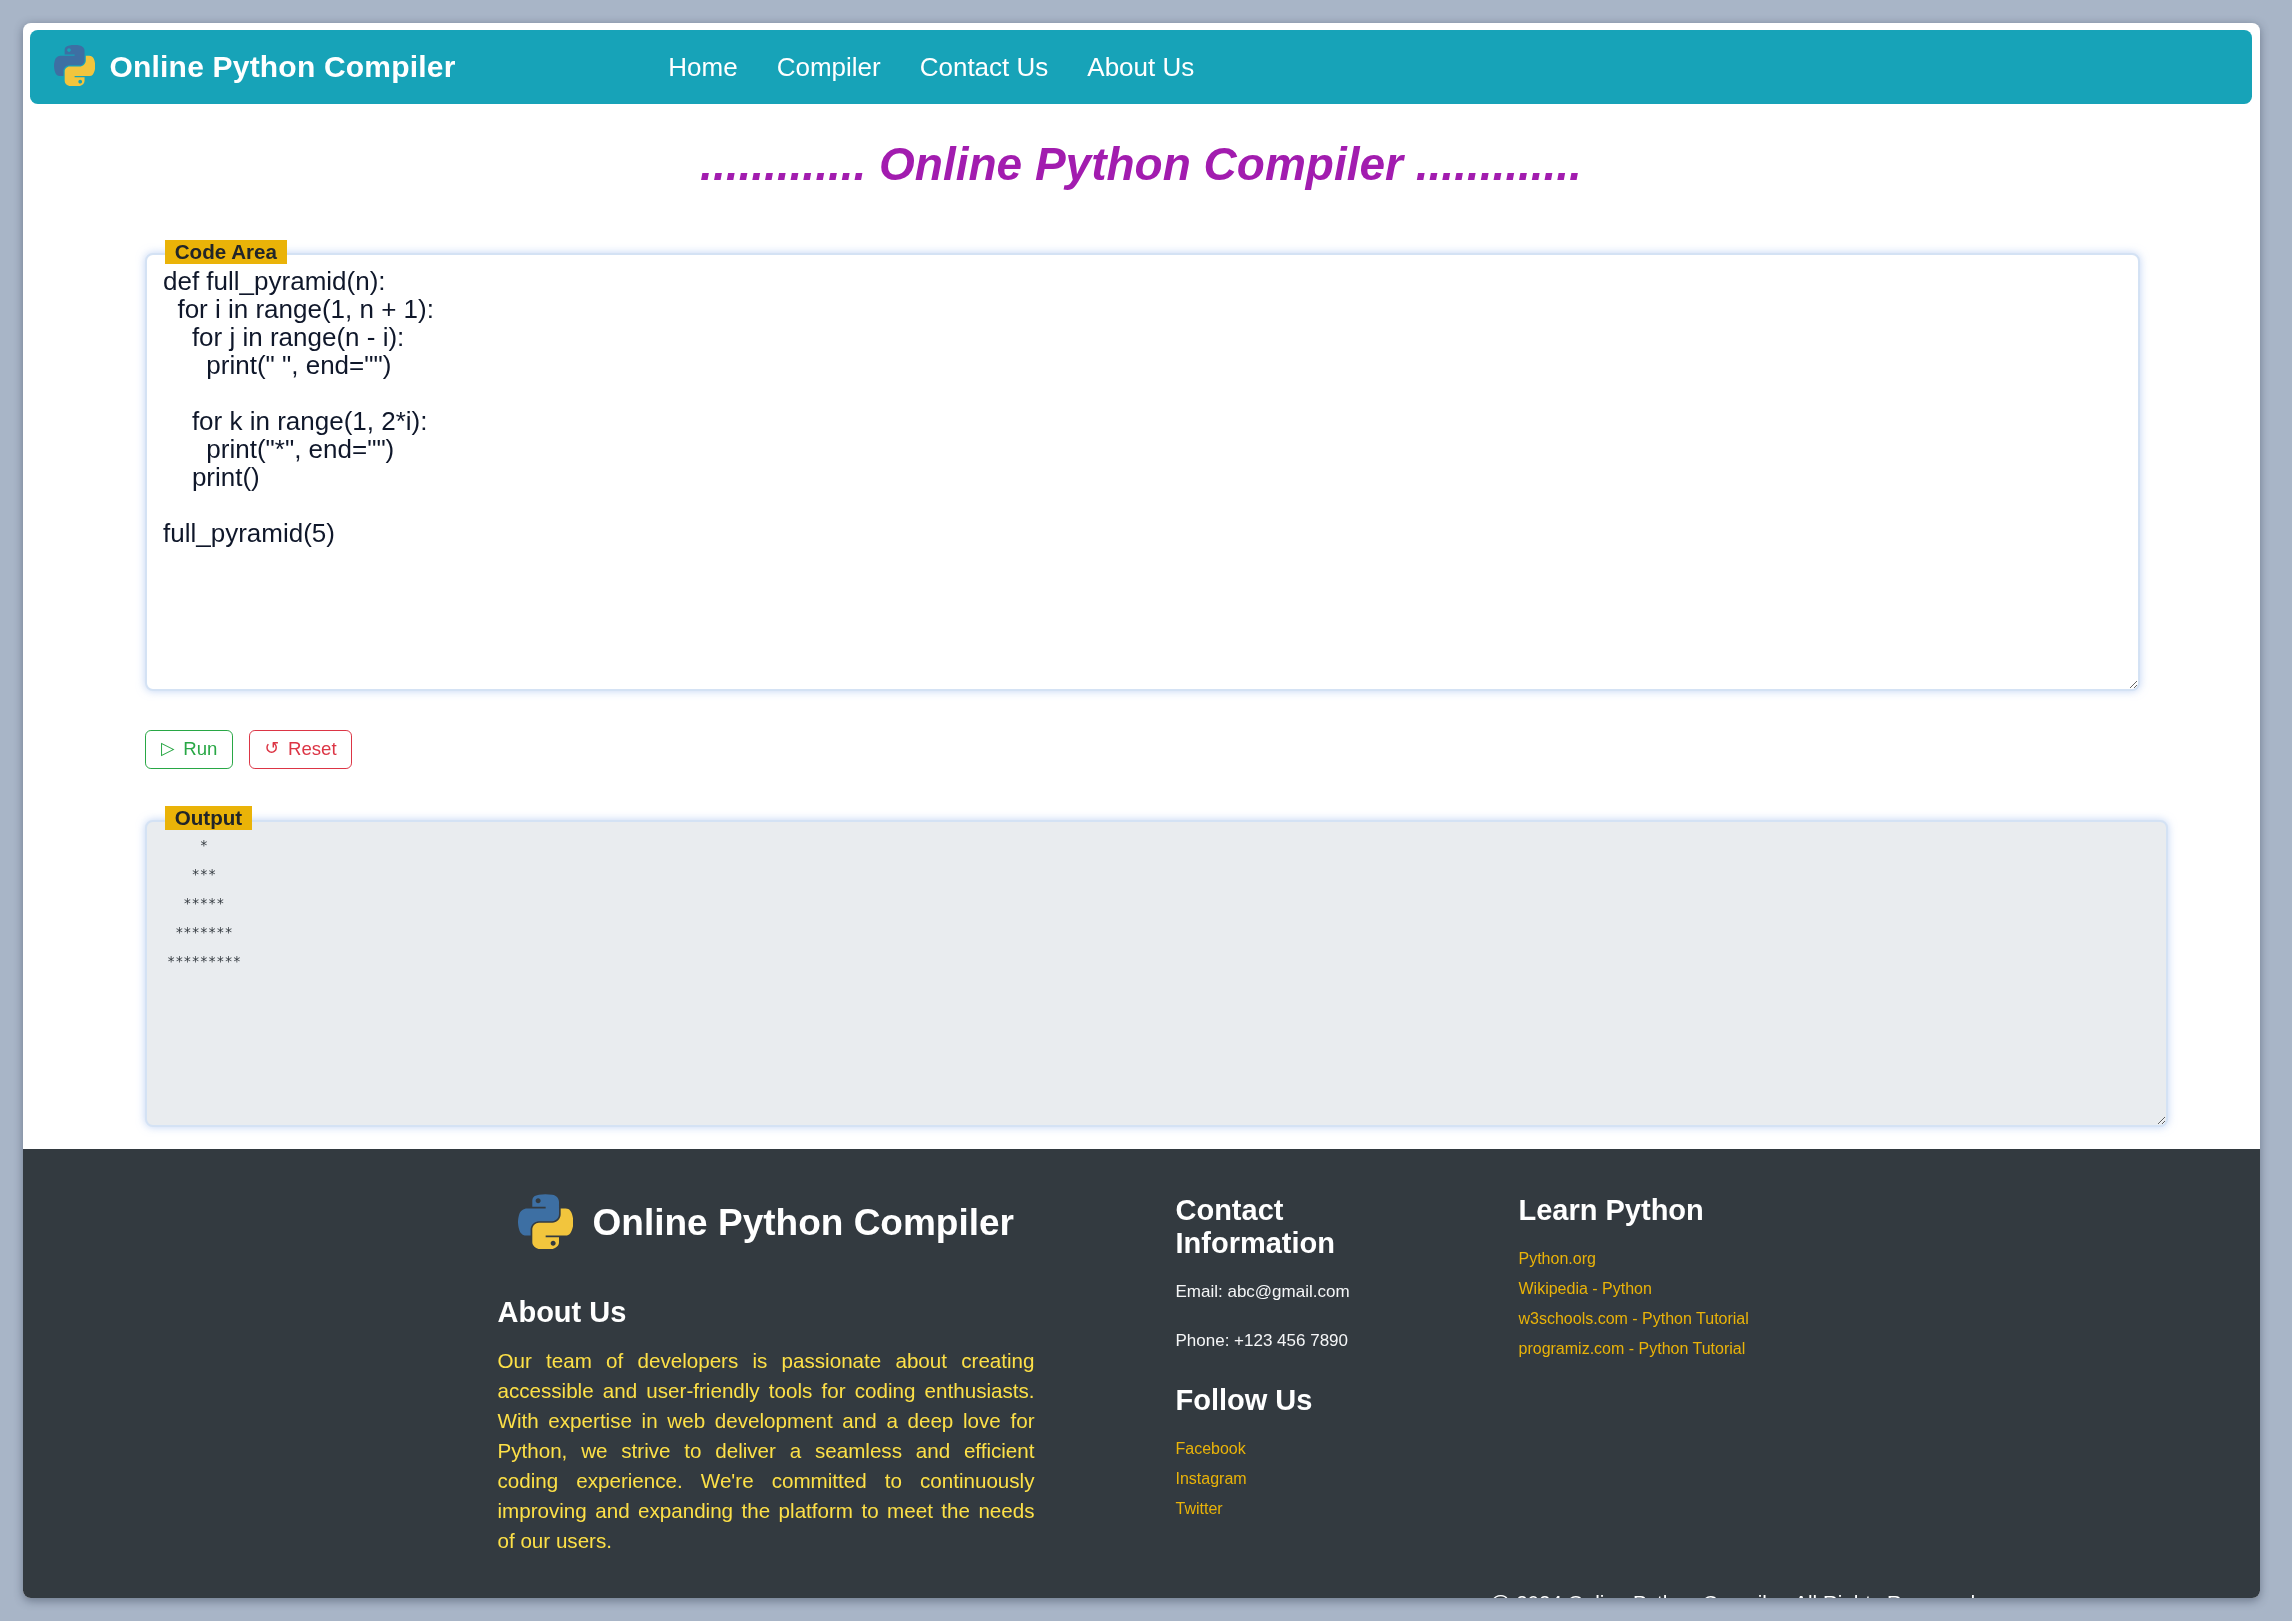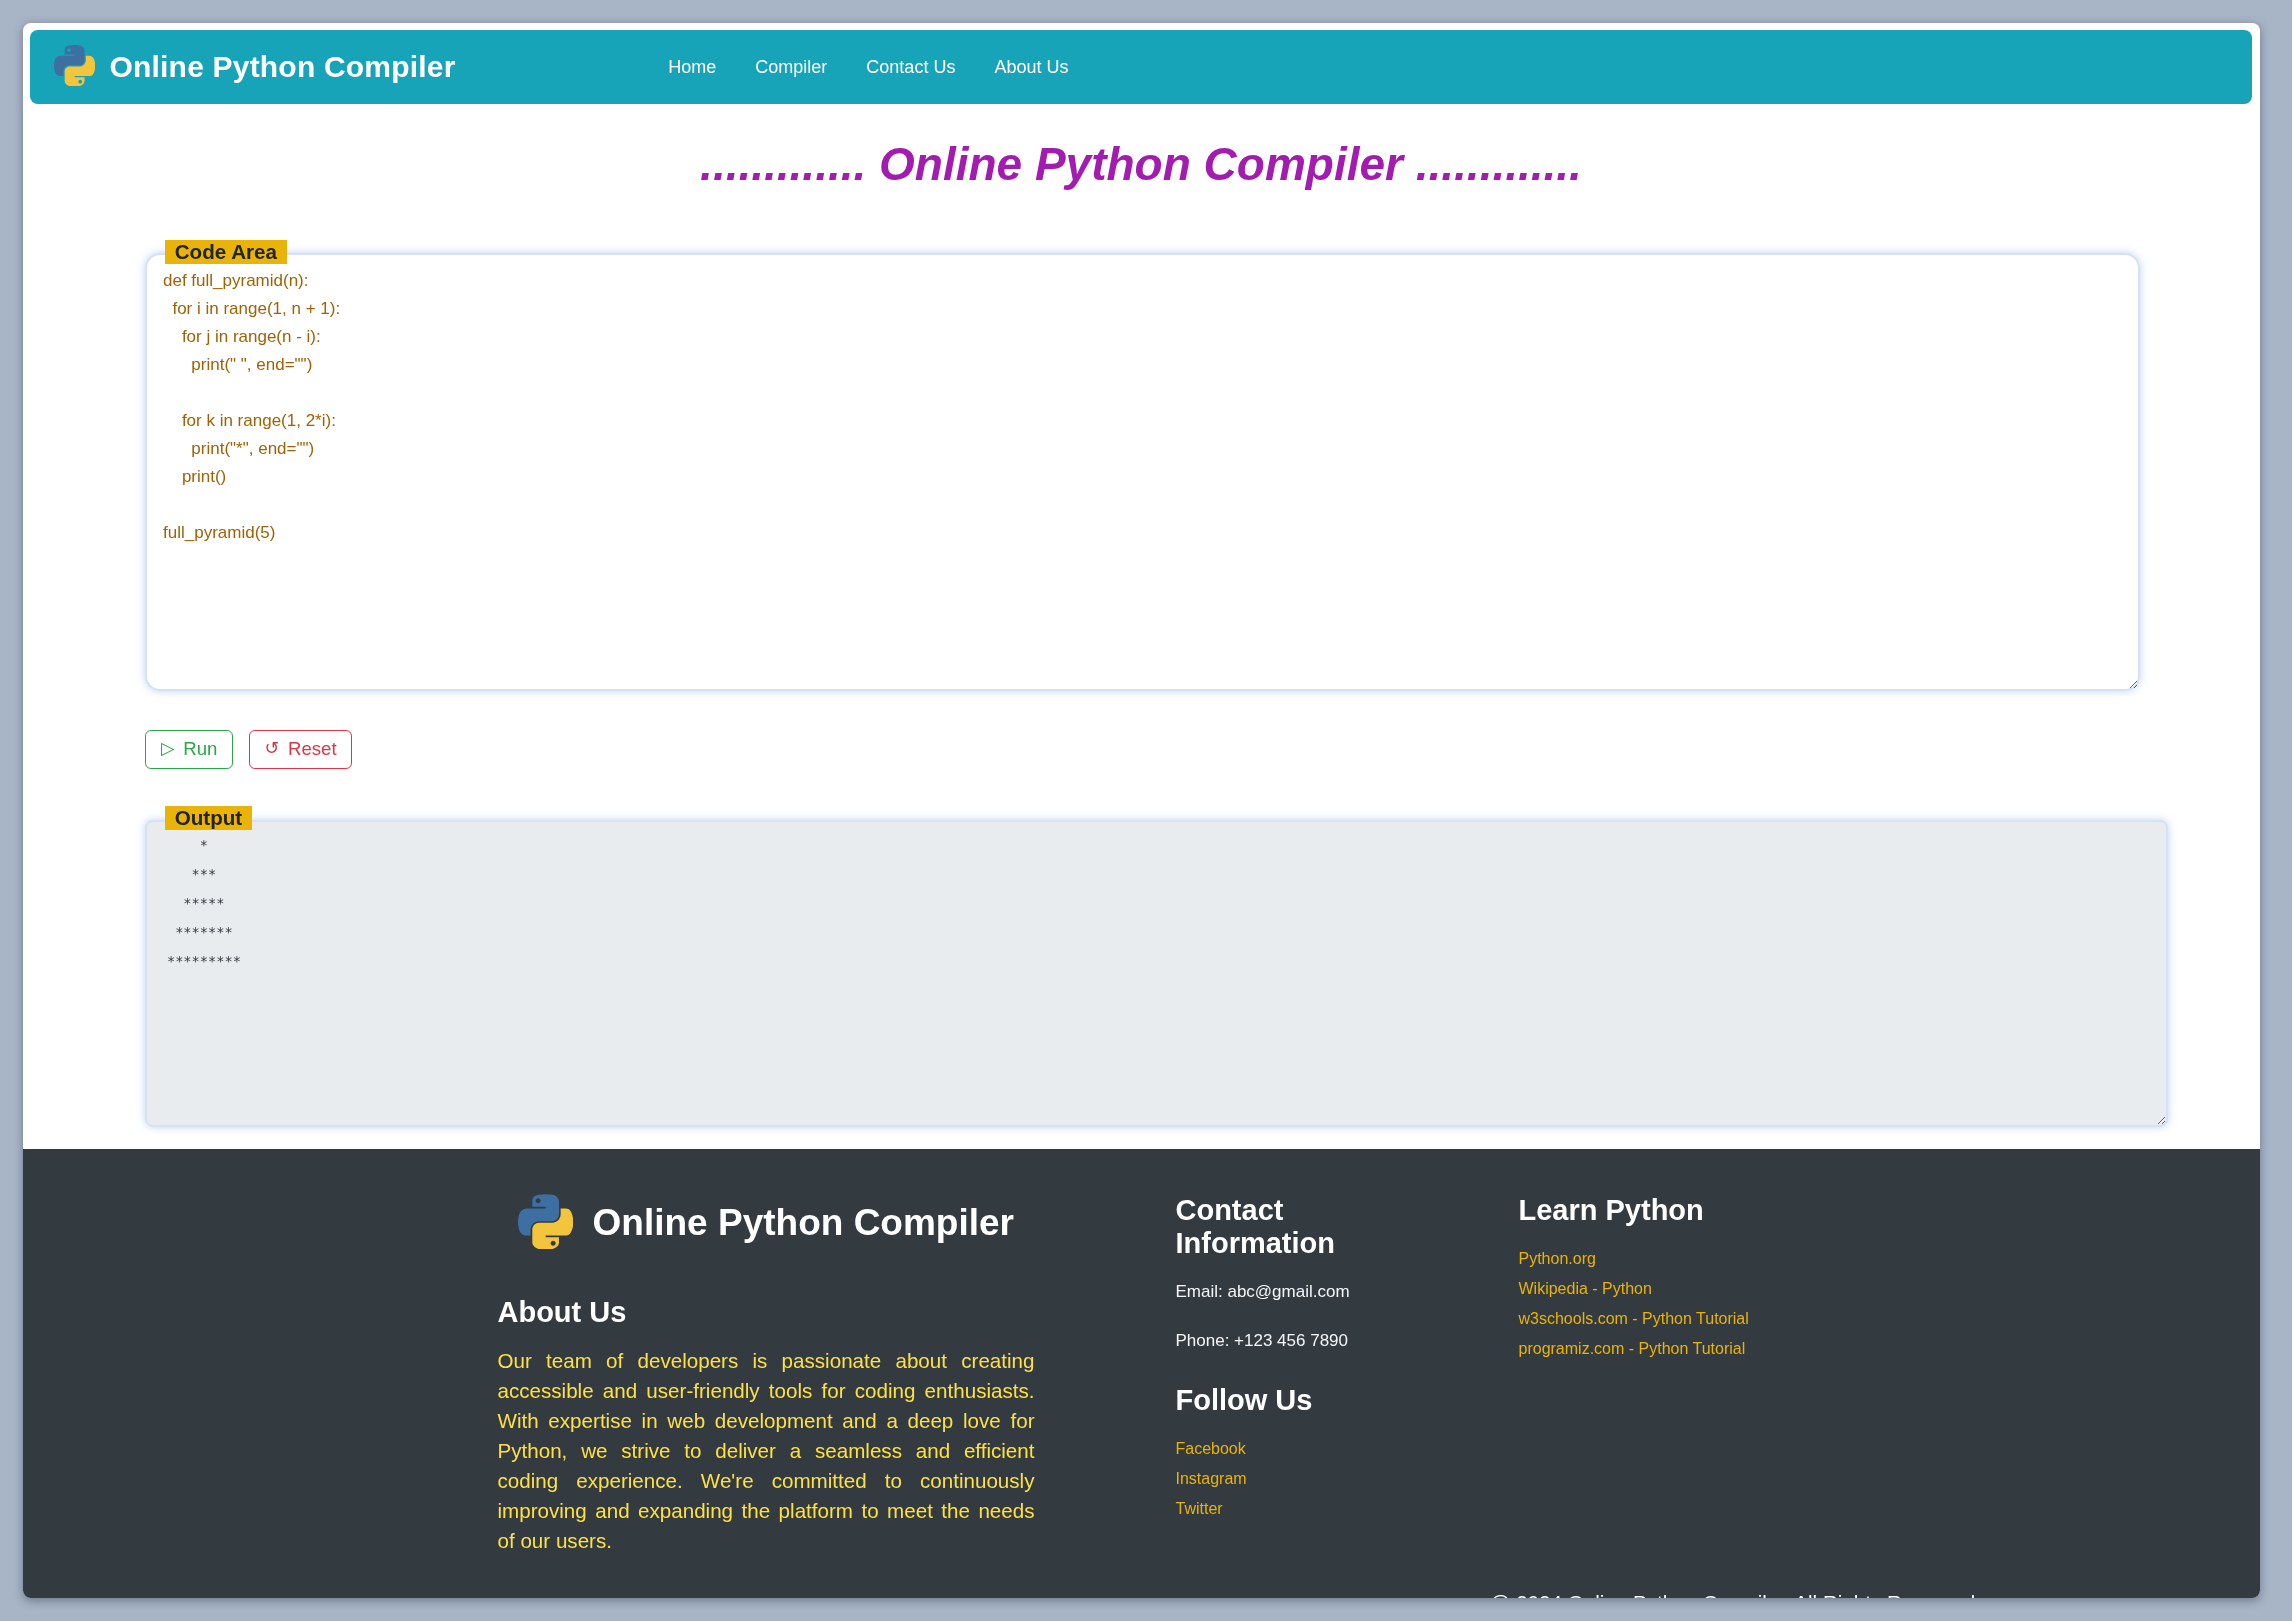--- a/index.html
+++ b/index.html
@@ -25,21 +25,21 @@
     background:#17a3b8;
     border-radius:7.8px;
     display:flex; align-items:center;
     padding:0 23.5px;
     position:relative;
   }
   .brand { display:flex; align-items:center; gap:14.7px; }
   .brand svg { width:41px; height:41px; }
   .brand-title { color:#ffffff; font-size:30px; font-weight:bold; letter-spacing:0.2px; }
   .topnav { position:absolute; left:638px; top:0; height:100%; display:flex; align-items:center; gap:39px; }
-  .topnav a { color:#ffffff; font-size:18px; text-decoration:none; cursor:pointer; }
+  .topnav a { color:#ffffff; font-size:26px; text-decoration:none; cursor:pointer; }
   
   .hero {
     margin:0; padding-top:32px;
     text-align:center;
     font-size:46px; line-height:56px;
     font-style:italic; font-weight:bold;
     color:#a21caf;
   }
   
   .workspace { padding:0 115px; }
@@ -47,25 +47,25 @@
   .field-label {
     position:absolute; top:-13.7px; left:19.6px;
     background:#eab308; padding:0 9.8px;
     font-size:20.6px; font-weight:bold; color:#212529;
     z-index:2;
   }
   .editor-field { margin-top:61px; }
   textarea.code-input {
     display:block;
     width:1995px; height:438px;
-    border:2px solid #d4e2f4; border-radius:15px;
+    border:2px solid #d4e2f4; border-radius:8px;
     box-shadow:0 0 8.8px rgba(140,175,235,.55);
     padding:11.8px 15.7px;
     font-family:"Liberation Sans", sans-serif;
-    font-size:17px; line-height:28px; color:#a16207;
+    font-size:26px; line-height:28px; color:#0f172a;
     resize:both; outline:none; overflow:auto;
     white-space:pre;
   }
   .actions { margin-top:39px; display:flex; gap:15.7px; }
   .btn {
     display:inline-flex; align-items:center; gap:8.8px;
     background:#ffffff; border-radius:5.9px;
     font-family:"Liberation Sans", sans-serif;
     font-size:18.6px; padding:6.9px 14.7px 7.8px; cursor:pointer;
   }

